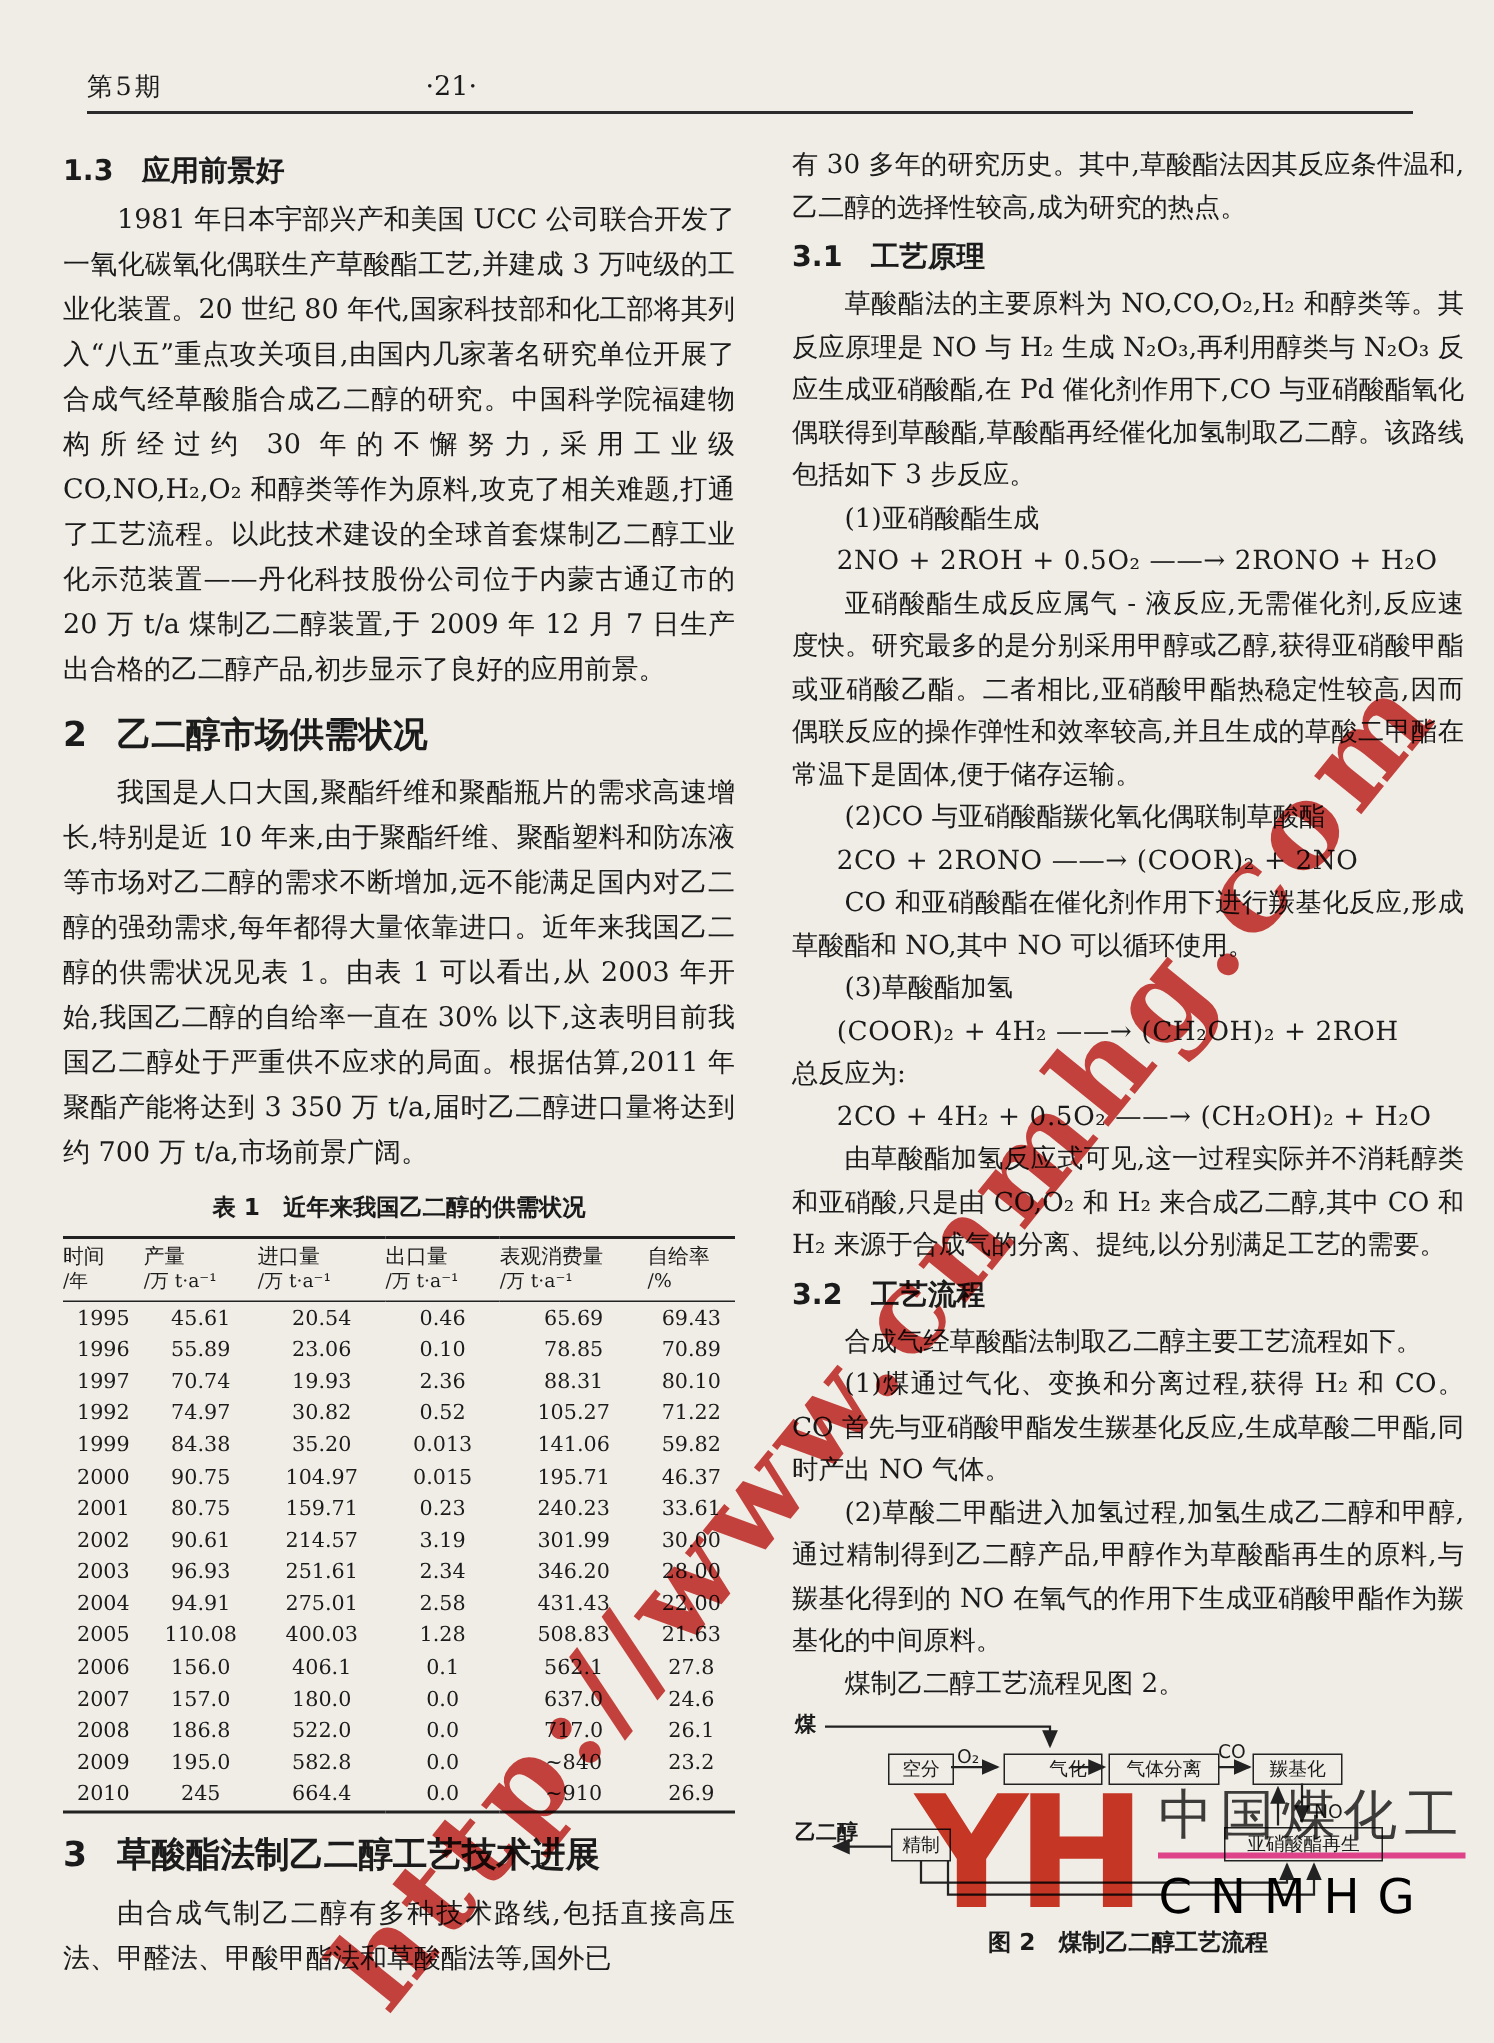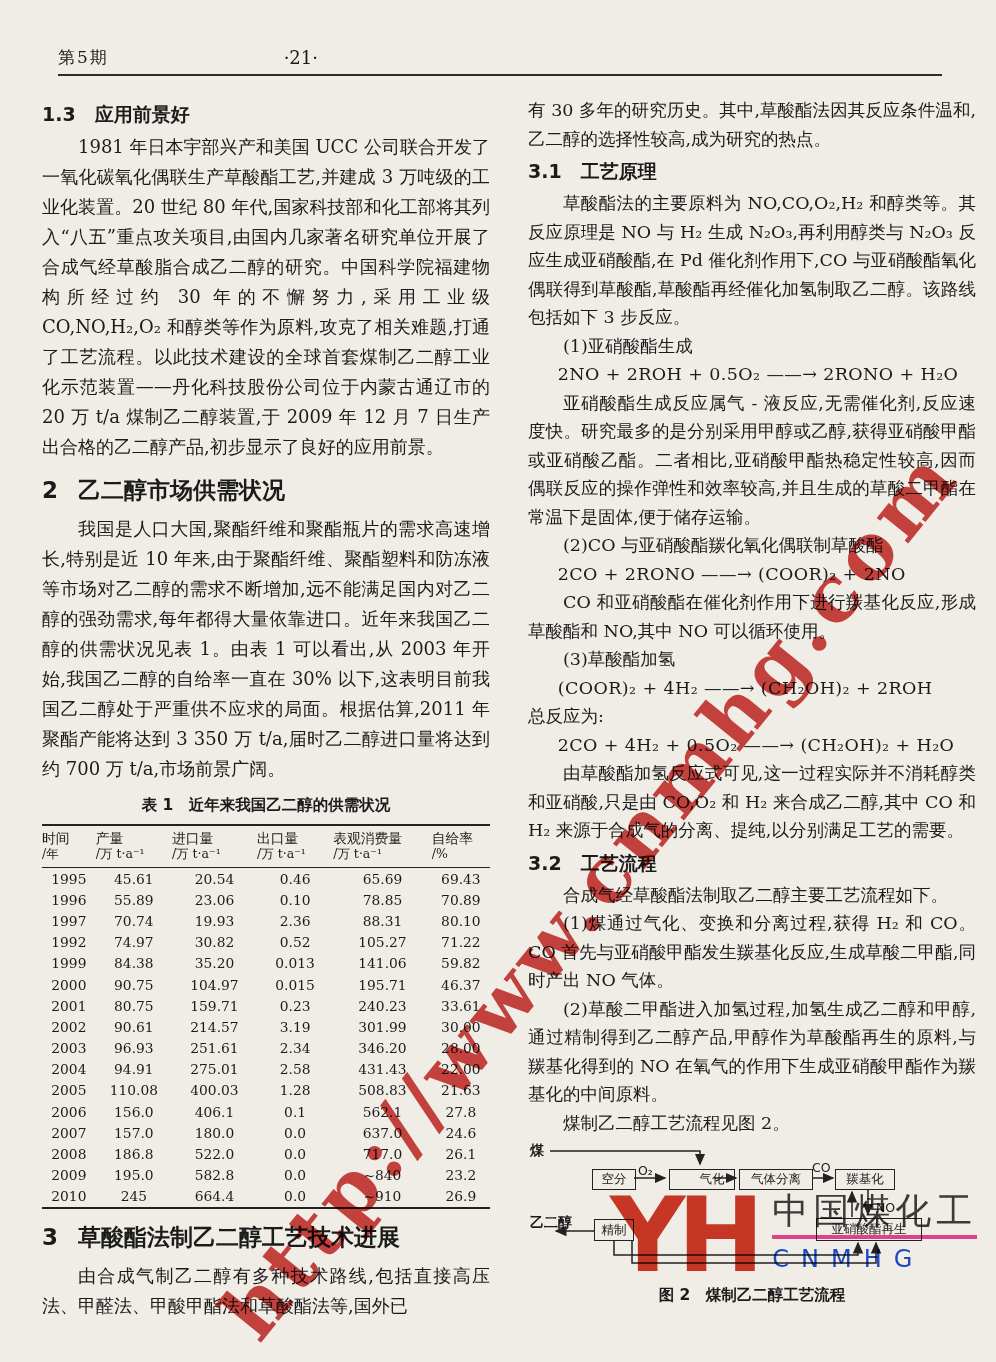--- a/index.html
+++ b/index.html
@@ -48,21 +48,21 @@
              white-space:nowrap;color:#c31712;opacity:.8;mix-blend-mode:multiply;
              pointer-events:none;z-index:50;font-family:"DejaVu Serif","Liberation Serif",serif;}
   
   .logo{position:absolute;left:610px;top:1190px;display:flex;align-items:flex-start;
         mix-blend-mode:multiply;z-index:40;pointer-events:none;}
   .logo-yh{font-family:"DejaVu Sans","Liberation Sans",sans-serif;font-weight:bold;
            font-size:104px;line-height:.88;color:#d23a28;letter-spacing:-8px;}
   .logo-right{margin-left:16px;font-family:"DejaVu Sans","Liberation Sans",sans-serif;}
   .logo-cn{font-size:36px;line-height:1.15;color:#3f3f3f;letter-spacing:5px;
            border-bottom:4px solid #ec4899;padding-bottom:4px;}
-  .logo-en{font-size:24px;color:#1d4ed8;letter-spacing:12px;margin-top:6px;}
+  .logo-en{font-size:32px;color:#000000;letter-spacing:12px;margin-top:6px;}
 </style>
 </head>
 <body>
 
 <div class="page">
 
   <div class="header">
     <span class="issue">第5期</span>
     <span class="pageno">·21·</span>
   </div>

